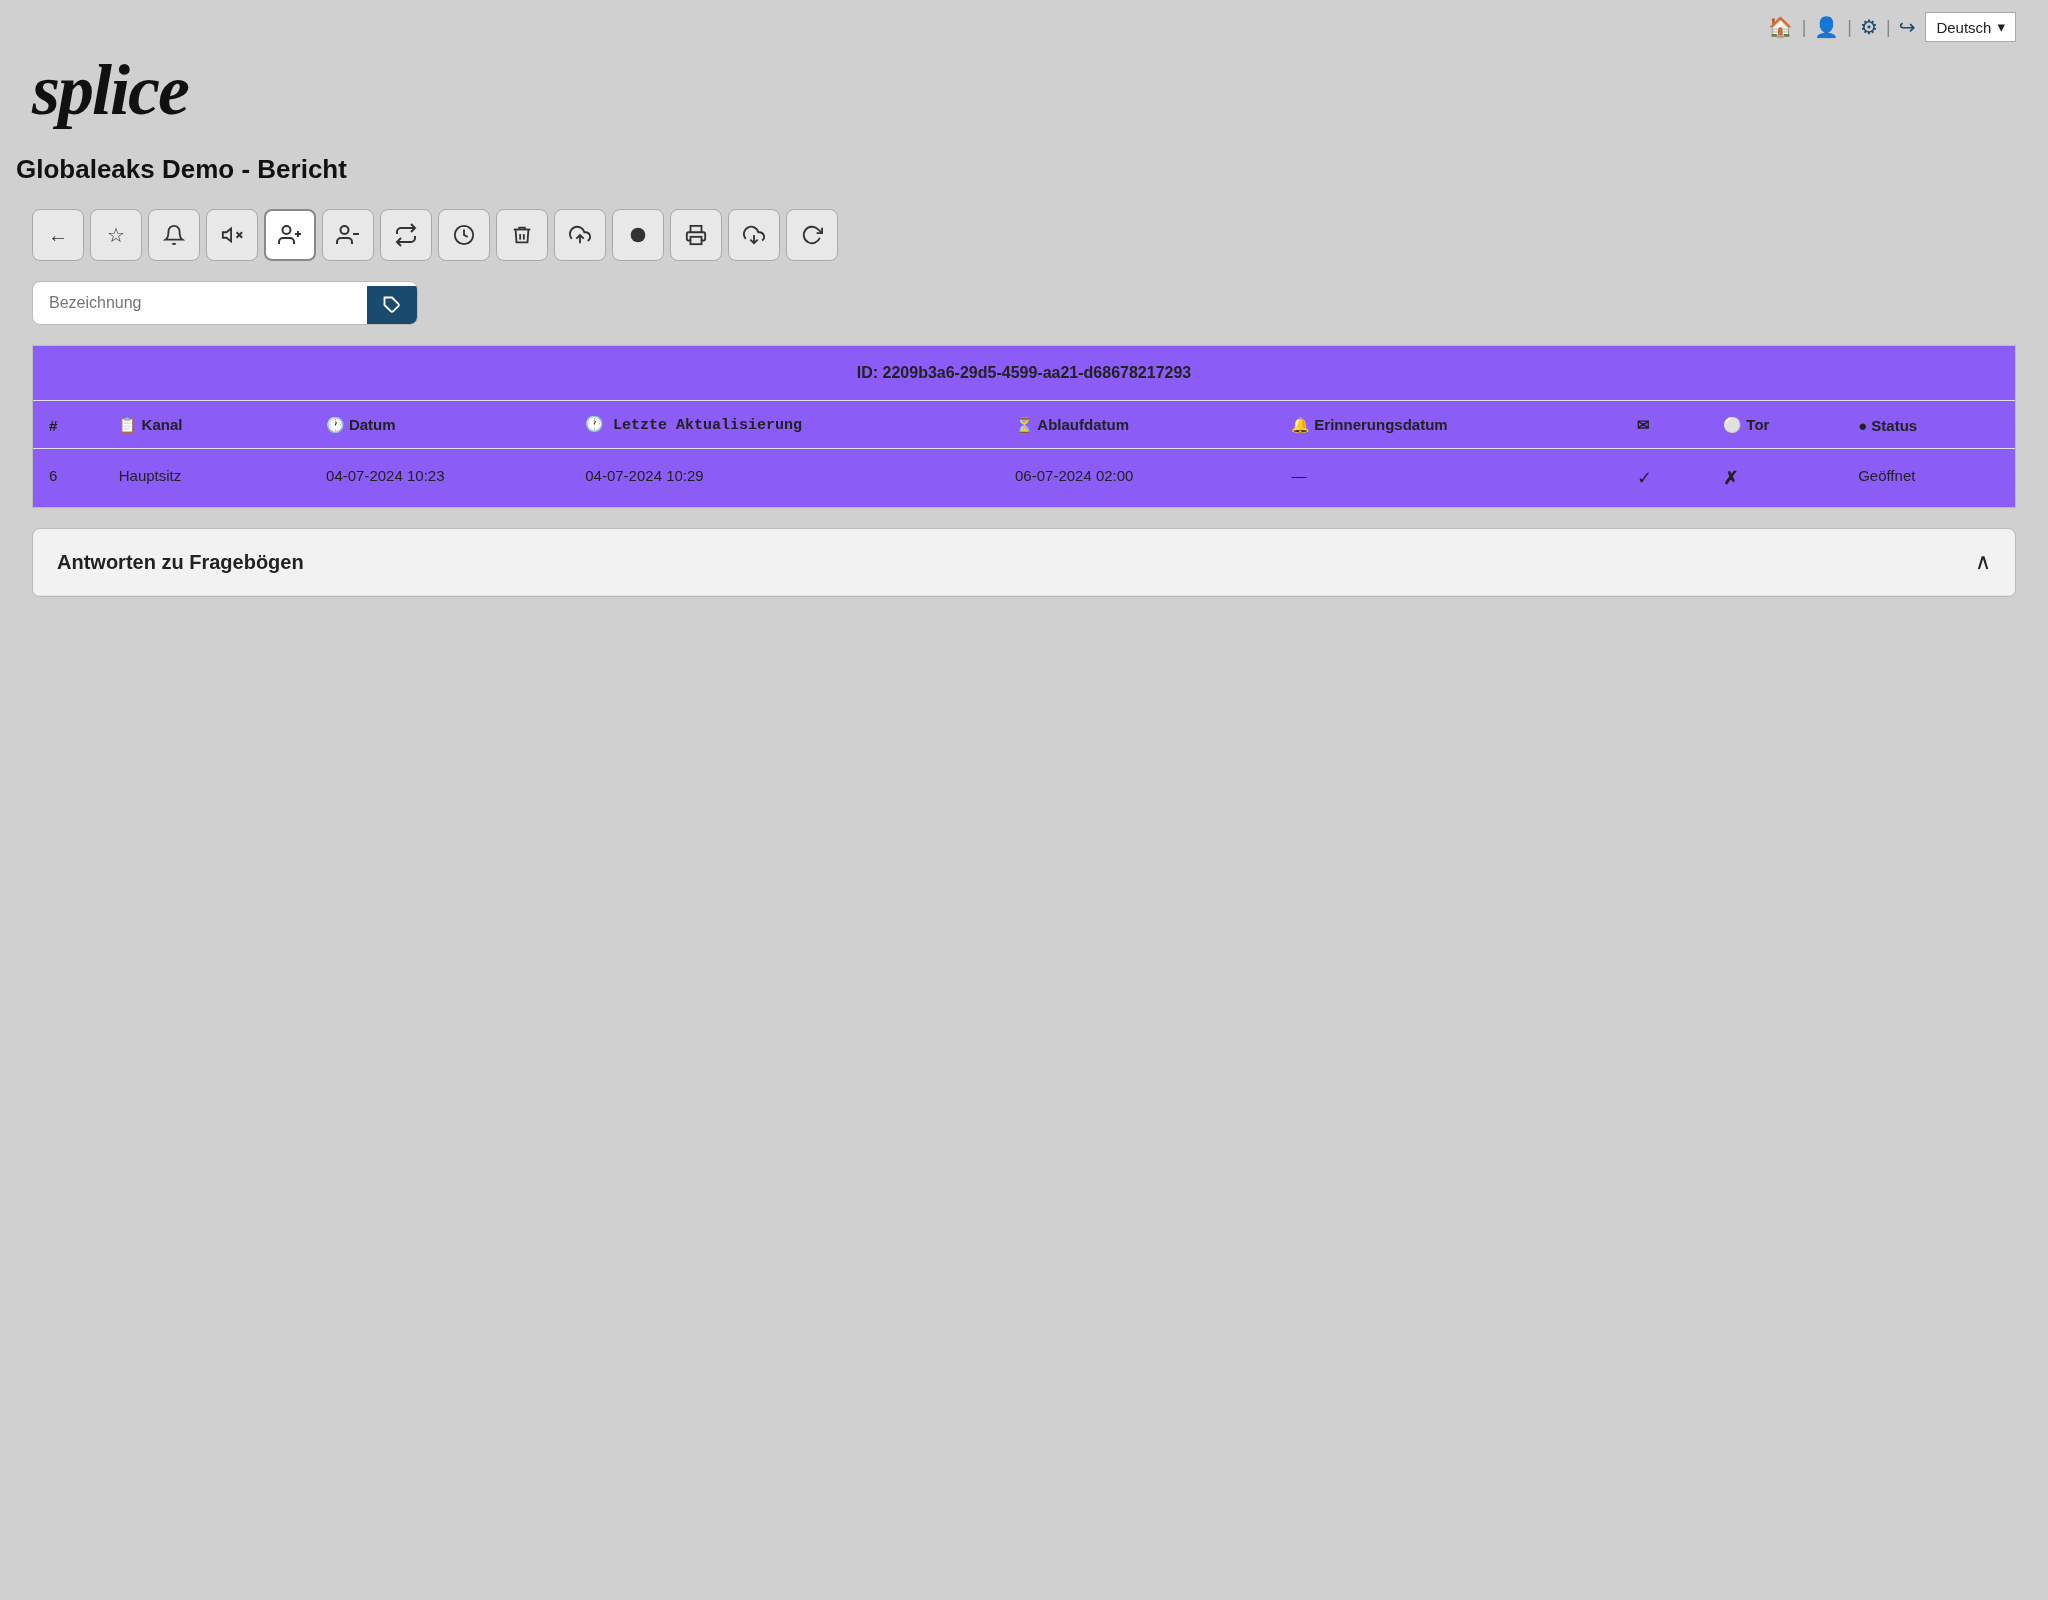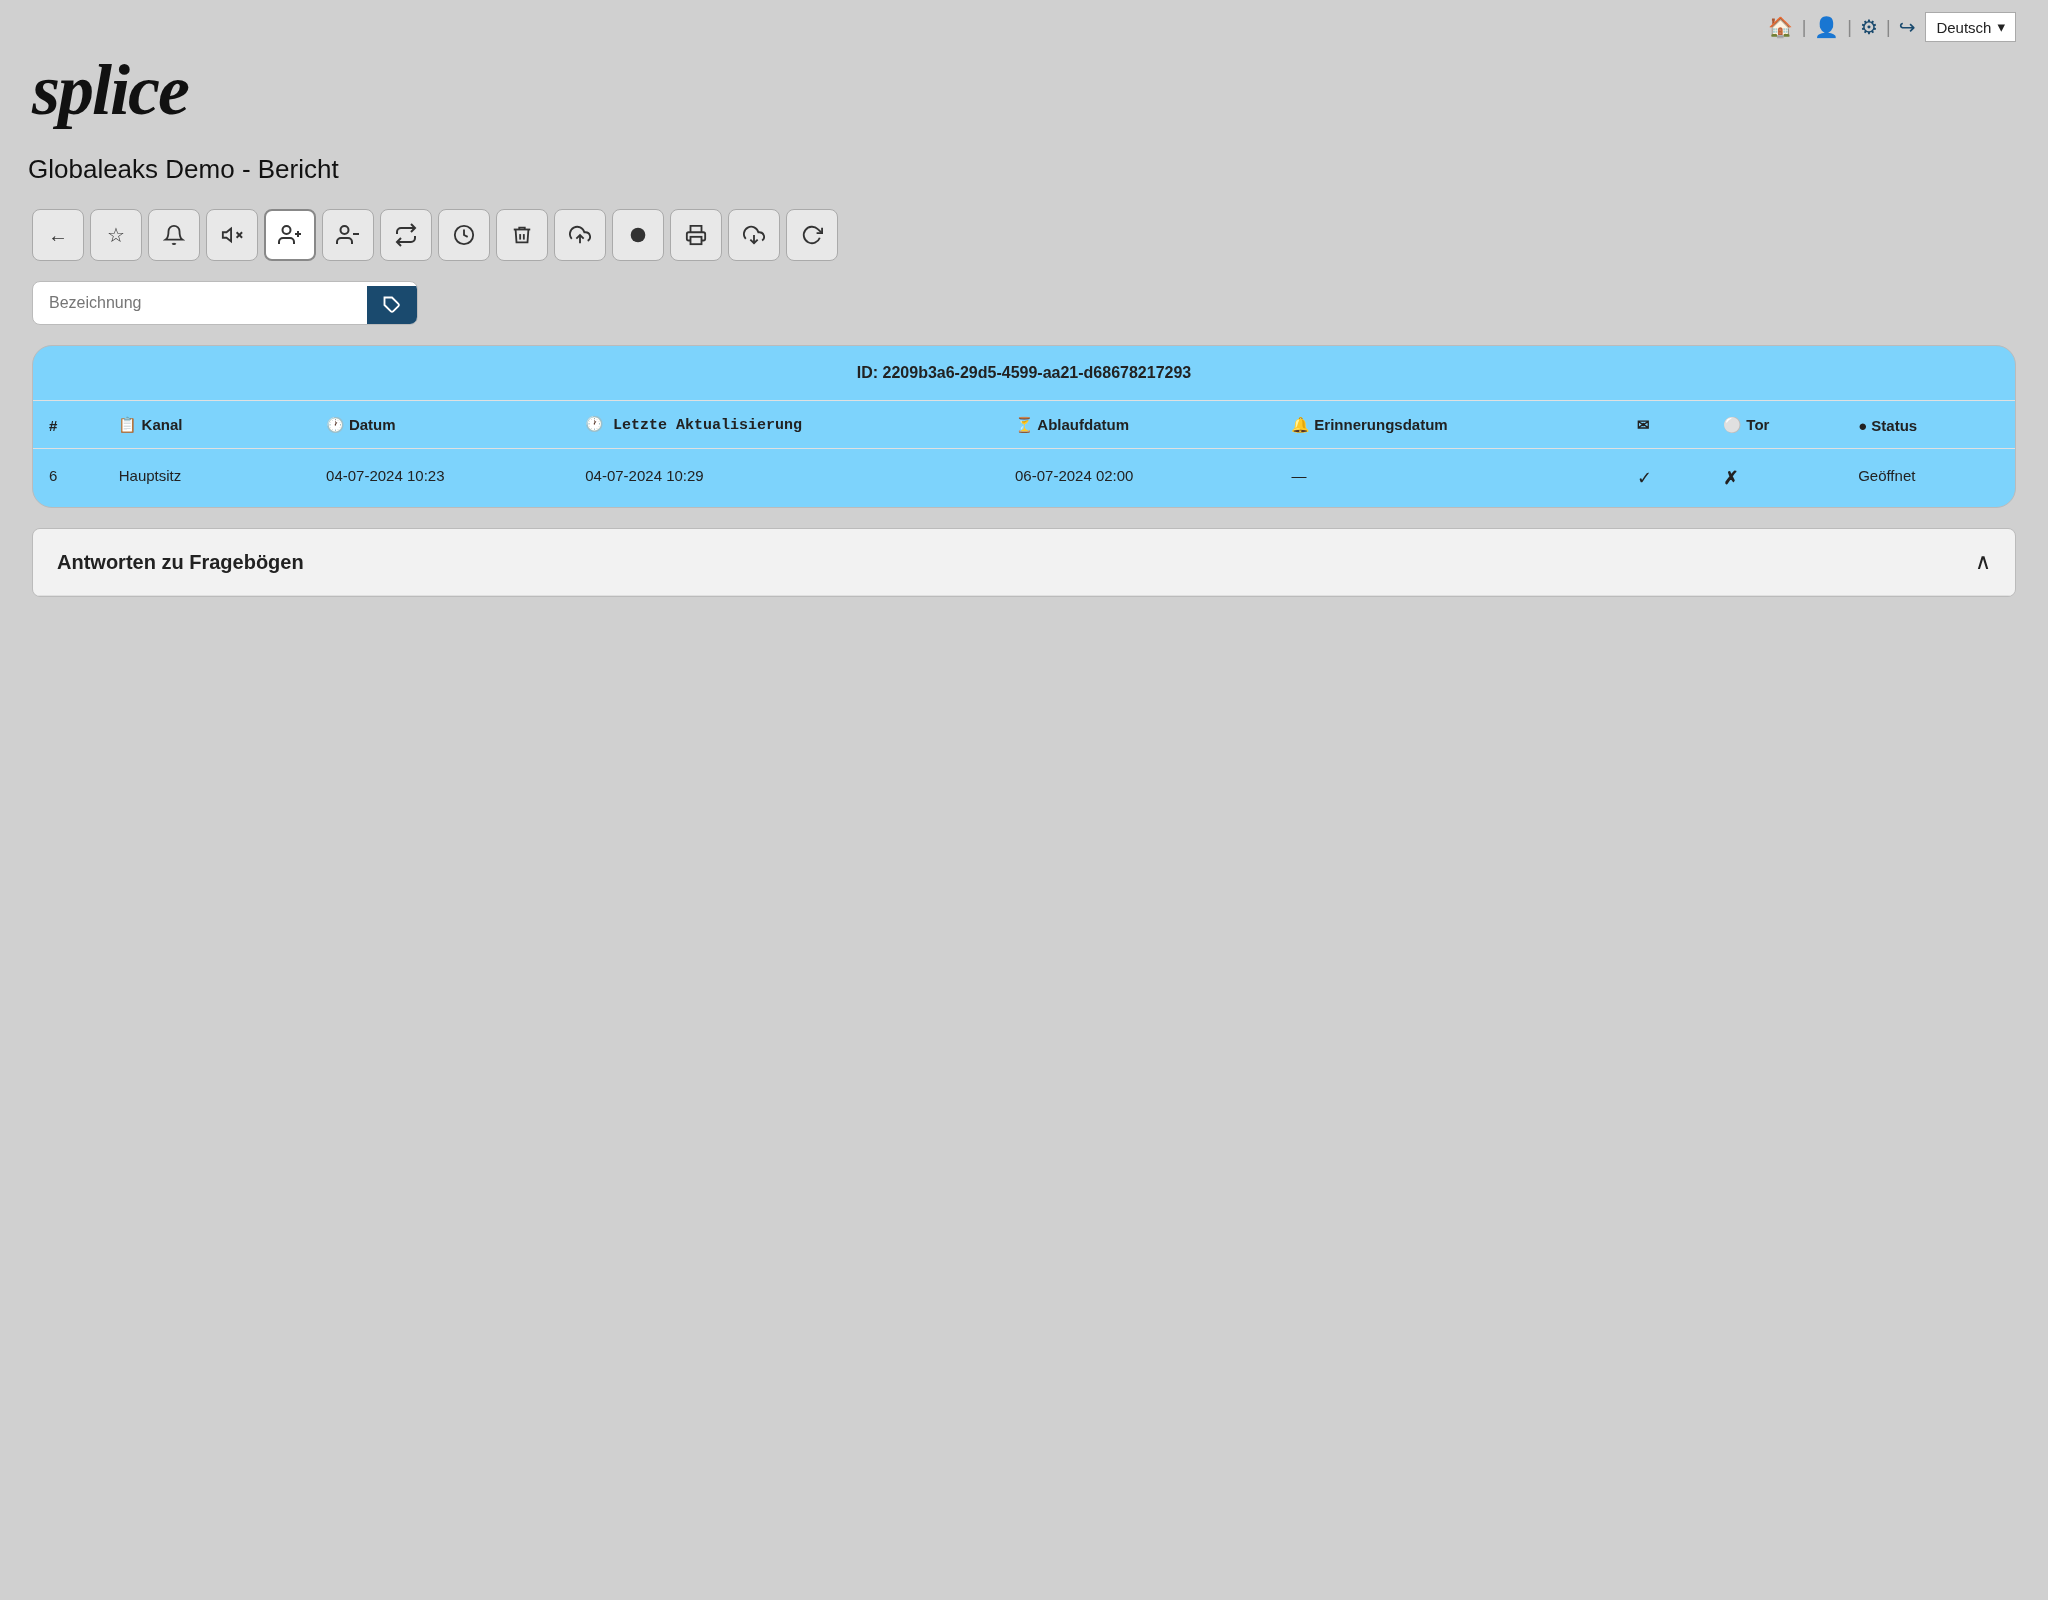--- a/index.html
+++ b/index.html
@@ -60,23 +60,23 @@
       font-size: 72px;
       font-weight: 900;
       letter-spacing: -2px;
       color: #111;
       line-height: 1;
       font-style: italic;
       font-family: Georgia, 'Times New Roman', serif;
     }
 
     .page-title {
-      padding: 18px 32px 24px 28px;
+      padding: 18px 32px 24px 16px;
       font-size: 26px;
-      font-weight: 400;
+      font-weight: 700;
       color: #111;
     }
 
     .toolbar {
       display: flex;
       align-items: center;
       padding: 0 32px 20px 32px;
       gap: 6px;
       flex-wrap: wrap;
     }
@@ -134,22 +134,22 @@
       padding: 10px 16px;
       cursor: pointer;
       display: flex;
       align-items: center;
       justify-content: center;
       color: #fff;
       font-size: 18px;
     }
 
     .report-table-container {
-      background: #7dd3fc;
-      border-radius: 20px;
+      background: #8b5cf6;
+      border-radius: 0;
       border: 1px solid #bbb;
       margin-bottom: 20px;
       overflow: hidden;
     }
 
     .report-id-row {
       text-align: center;
       padding: 18px;
       font-size: 16px;
       border-bottom: 1px solid #e0e0e0;

